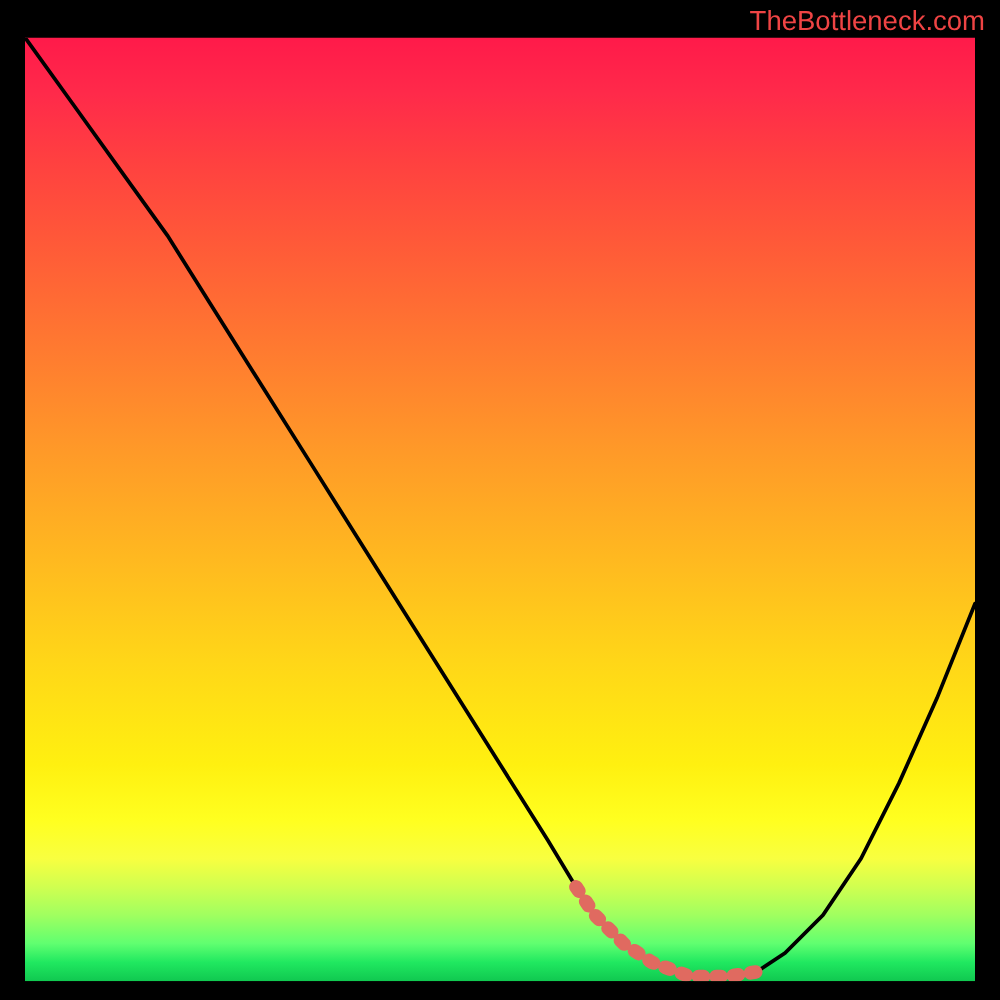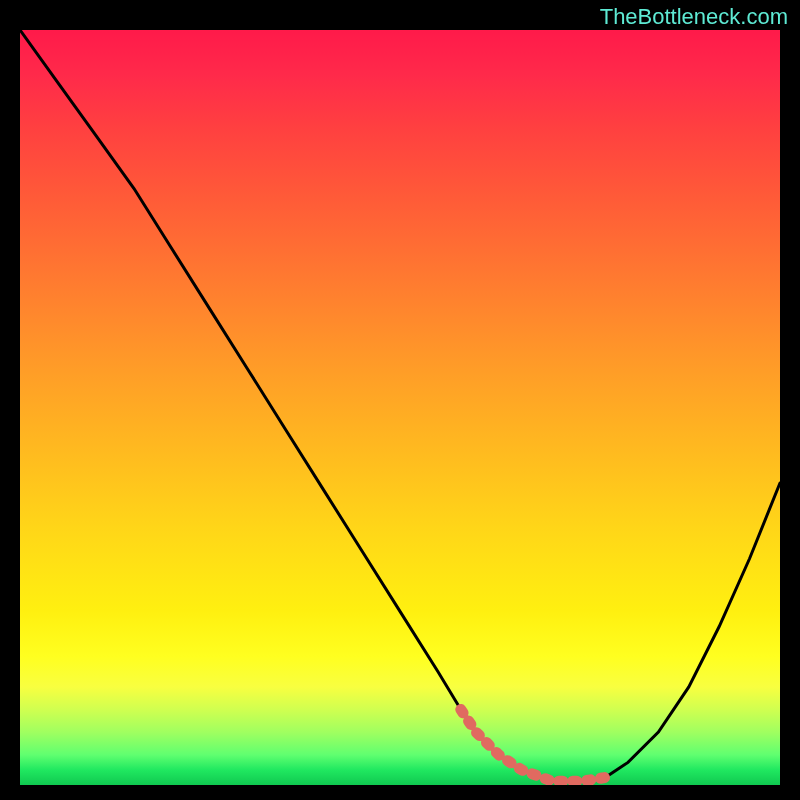--- a/index.html
+++ b/index.html
@@ -8,21 +8,21 @@
     height: 800px;
     background: #000;
     position: relative;
     font-family: Arial, sans-serif;
     overflow: hidden;
   }
   .watermark {
     position: absolute;
     top: 4px;
     right: 12px;
-    color: #5eead4;
+    color: #ef4444;
     font-size: 22px;
     font-weight: 500;
     z-index: 10;
   }
   .plot-area {
     position: absolute;
     left: 20px;
     top: 30px;
     width: 760px;
     height: 755px;

